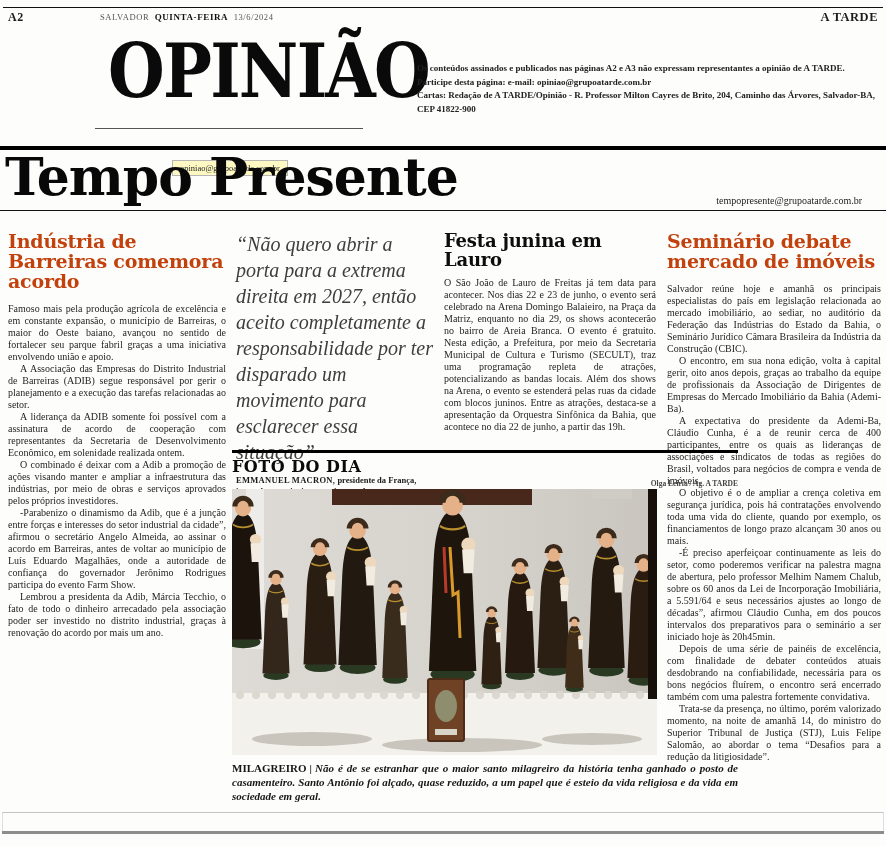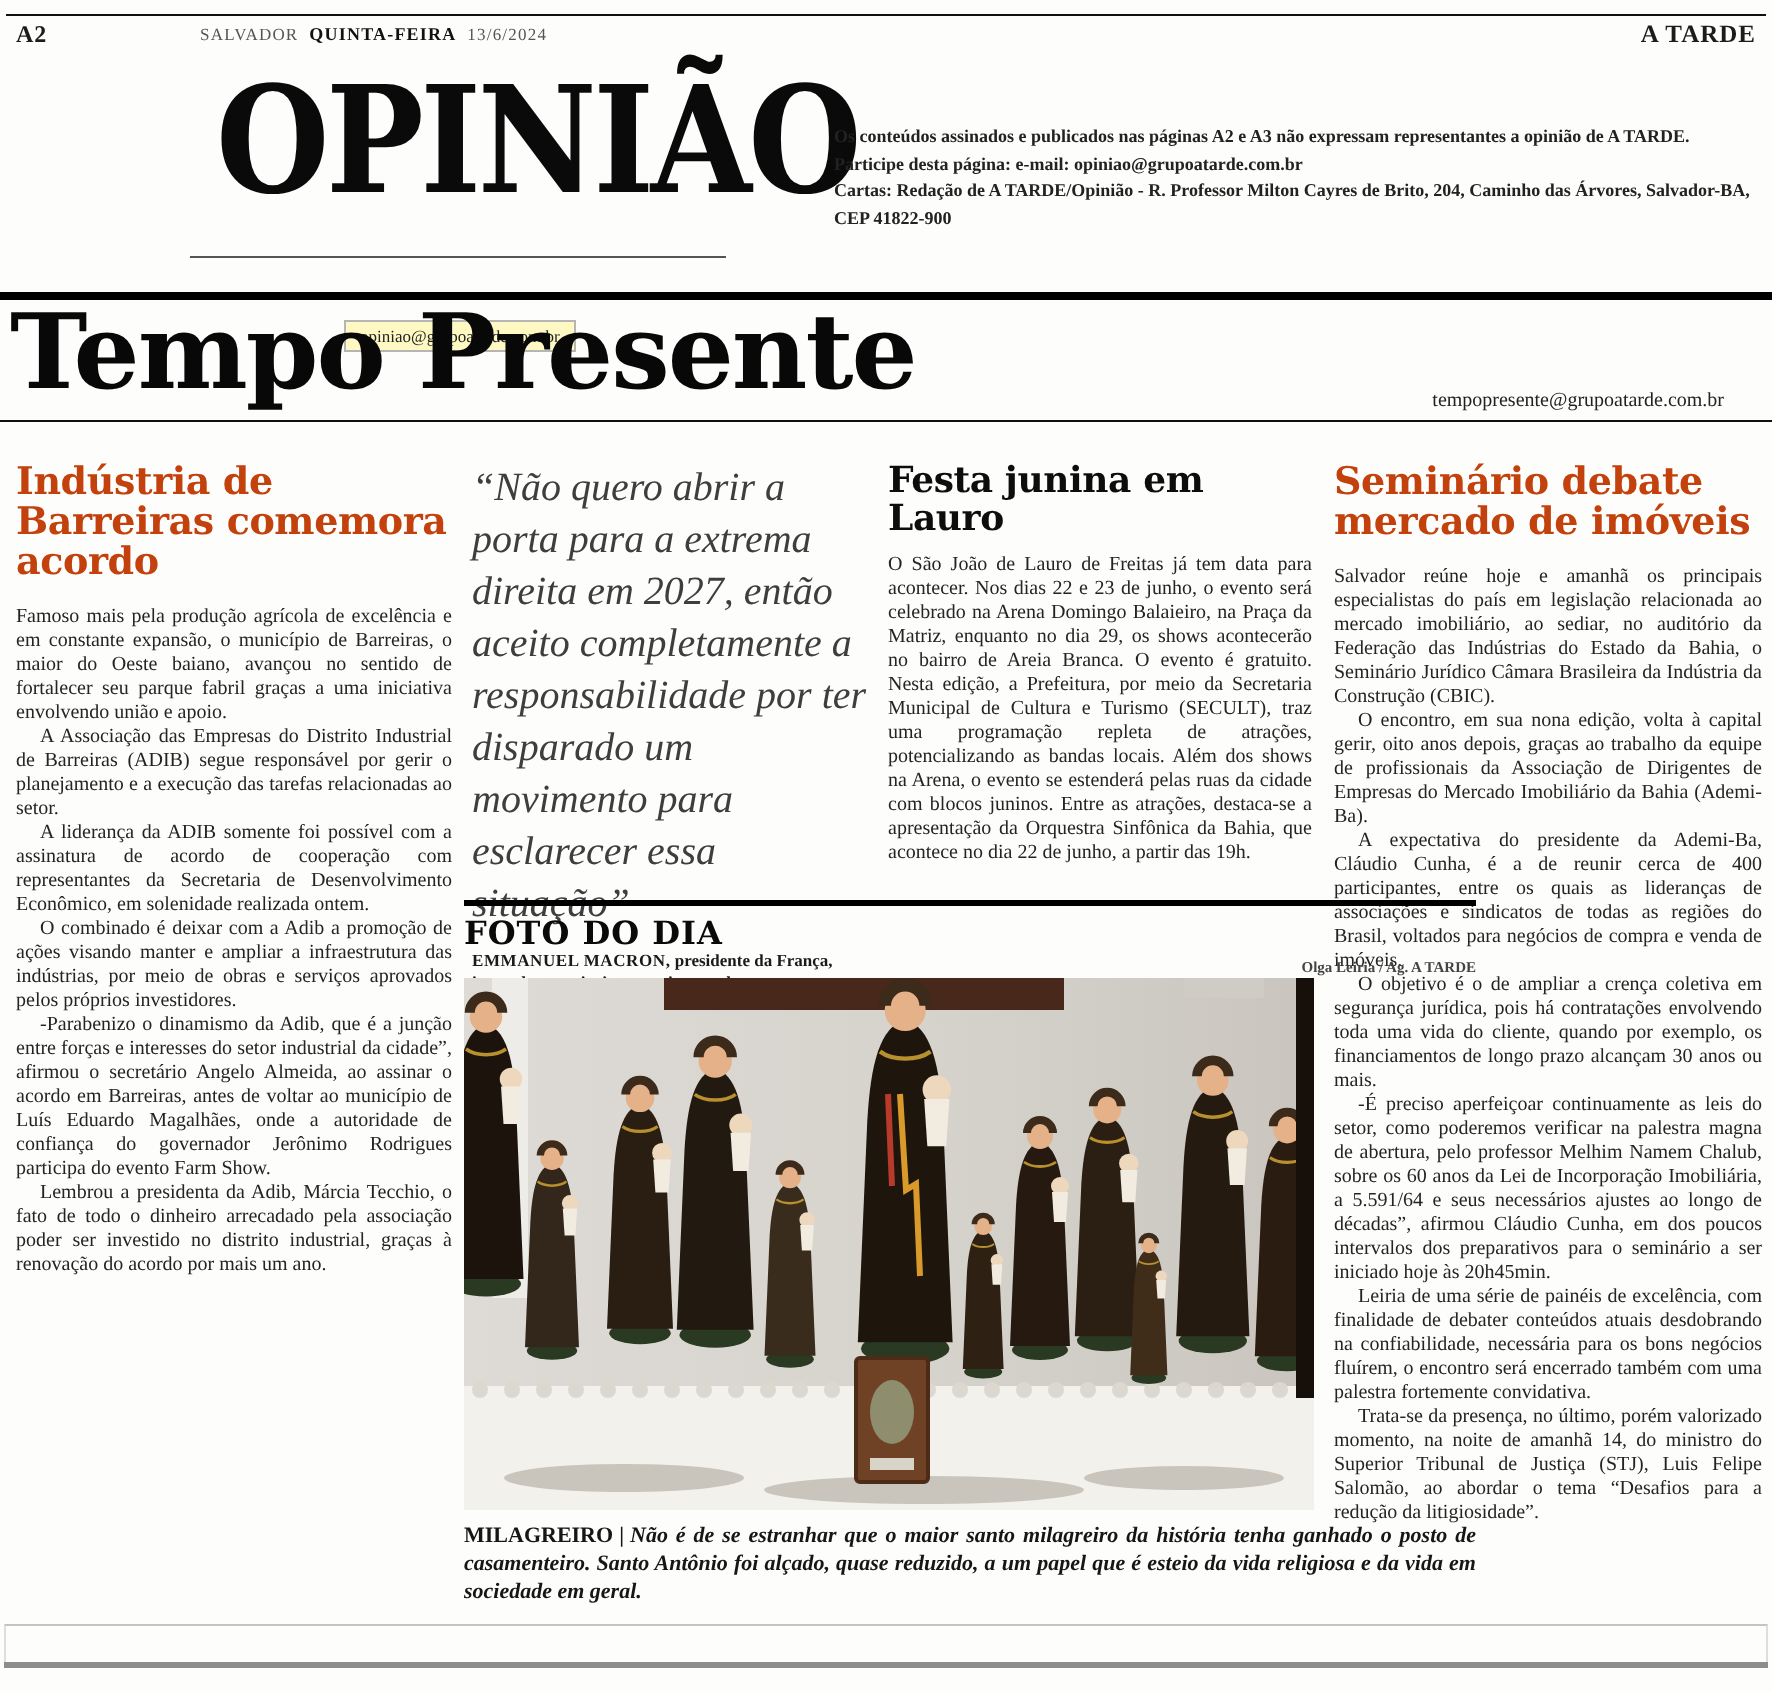--- a/index.html
+++ b/index.html
@@ -114,21 +114,21 @@
   </div>
 
   <div class="col col4">
     <h2 class="headline">Seminário debate mercado de imóveis</h2>
     <div class="body-copy">
       <p>Salvador reúne hoje e amanhã os principais especialistas do país em legislação relacionada ao mercado imobiliário, ao sediar, no auditório da Federação das Indústrias do Estado da Bahia, o Seminário Jurídico Câmara Brasileira da Indústria da Construção (CBIC).</p>
       <p>O encontro, em sua nona edição, volta à capital gerir, oito anos depois, graças ao trabalho da equipe de profissionais da Associação de Dirigentes de Empresas do Mercado Imobiliário da Bahia (Ademi-Ba).</p>
       <p>A expectativa do presidente da Ademi-Ba, Cláudio Cunha, é a de reunir cerca de 400 participantes, entre os quais as lideranças de associações e sindicatos de todas as regiões do Brasil, voltados para negócios de compra e venda de imóveis.</p>
       <p>O objetivo é o de ampliar a crença coletiva em segurança jurídica, pois há contratações envolvendo toda uma vida do cliente, quando por exemplo, os financiamentos de longo prazo alcançam 30 anos ou mais.</p>
       <p>-É preciso aperfeiçoar continuamente as leis do setor, como poderemos verificar na palestra magna de abertura, pelo professor Melhim Namem Chalub, sobre os 60 anos da Lei de Incorporação Imobiliária, a 5.591/64 e seus necessários ajustes ao longo de décadas”, afirmou Cláudio Cunha, em dos poucos intervalos dos preparativos para o seminário a ser iniciado hoje às 20h45min.</p>
-      <p>Leiria de uma série de painéis de excelência, com finalidade de debater conteúdos atuais desdobrando na confiabilidade, necessária para os bons negócios fluírem, o encontro será encerrado também com uma palestra fortemente convidativa.</p>
+      <p>Depois de uma série de painéis de excelência, com finalidade de debater conteúdos atuais desdobrando na confiabilidade, necessária para os bons negócios fluírem, o encontro será encerrado também com uma palestra fortemente convidativa.</p>
       <p>Trata-se da presença, no último, porém valorizado momento, na noite de amanhã 14, do ministro do Superior Tribunal de Justiça (STJ), Luis Felipe Salomão, ao abordar o tema “Desafios para a redução da litigiosidade”.</p>
     </div>
   </div>
 
   <div class="foto">
     <div class="foto-rule"></div>
     <h3 class="foto-title">FOTO DO DIA</h3>
     <div class="foto-credit">Olga Leiria / Ag. A TARDE</div>
 
     <div class="foto-photo">

